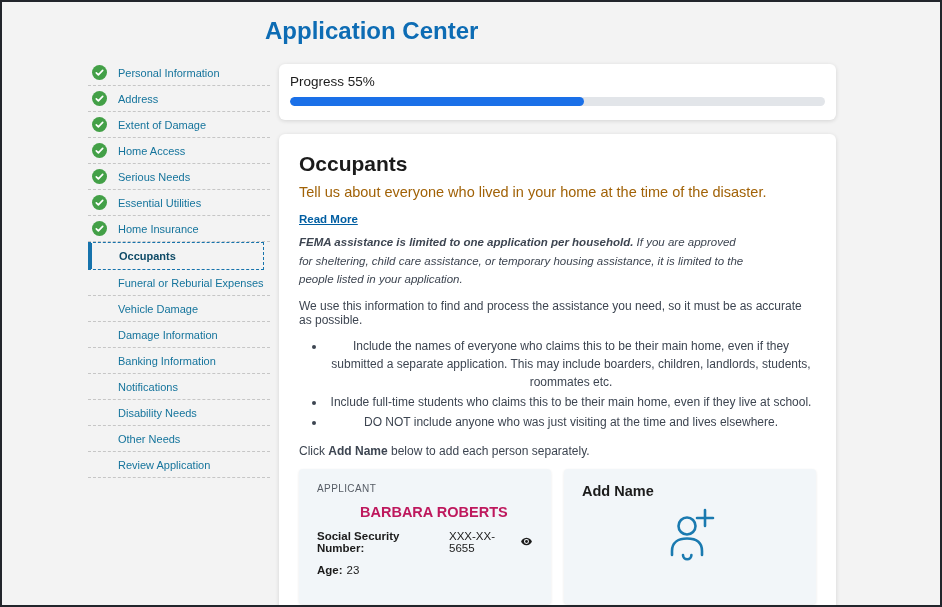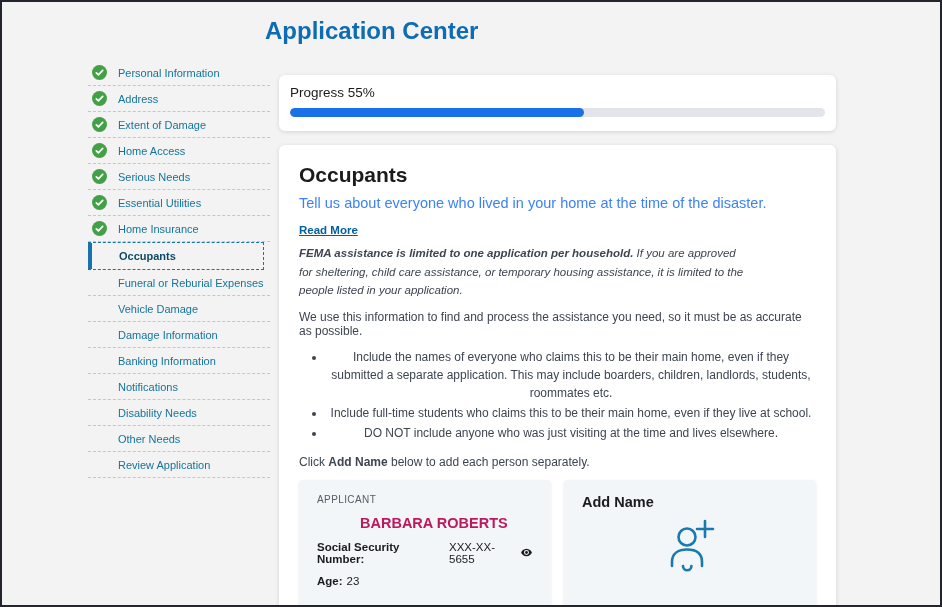--- a/index.html
+++ b/index.html
@@ -30,27 +30,27 @@
     font-weight:bold; color:#0e4a66;
     margin-right:6px;
   }
   
   .main { width:557px; margin-left:9px; display:flex; flex-direction:column; }
   .page-title {
     color:#0d6cb4; font-size:24px; font-weight:bold;
     margin:16px 0 0 -14px; line-height:1.1;
   }
   .card { background:#fff; border-radius:6px; box-shadow:0 1px 4px rgba(0,0,0,.13); }
-  .progress-card { margin-top:31px; padding:10px 11px 14px; }
+  .progress-card { margin-top:20px; padding:10px 11px 14px; }
   .progress-label { font-size:13.5px; color:#1b1b1b; }
   .progress-track { margin-top:8px; height:9px; background:#e2e5e9; border-radius:5px; overflow:hidden; }
   .progress-fill { height:100%; width:0; background:#1a70e8; border-radius:5px; }
   .content-card { margin-top:14px; padding:12px 20px 24px; }
   .h2 { font-size:21px; font-weight:bold; color:#1b1b1b; margin-top:6px; }
-  .sub { font-size:14.5px; color:#3b82f6; margin-top:8px; }
+  .sub { font-size:14.5px; color:#a16207; margin-top:8px; }
   .read-more {
     display:inline-block; margin-top:13px;
     font-size:11.5px; font-weight:bold; color:#005ea2;
     text-decoration:underline; cursor:pointer;
   }
   .notice { margin-top:6px; font-size:11.5px; font-style:italic; color:#3d4551; max-width:447px; line-height:1.6; }
   .notice b { font-weight:bold; }
   .intro { margin-top:10px; font-size:12px; color:#3d4551; }
   .bullets { margin:10px 0 0; padding-left:27px; font-size:12px; color:#3d4551; }
   .bullets li { margin-top:2px; line-height:1.5;text-align:center; }

